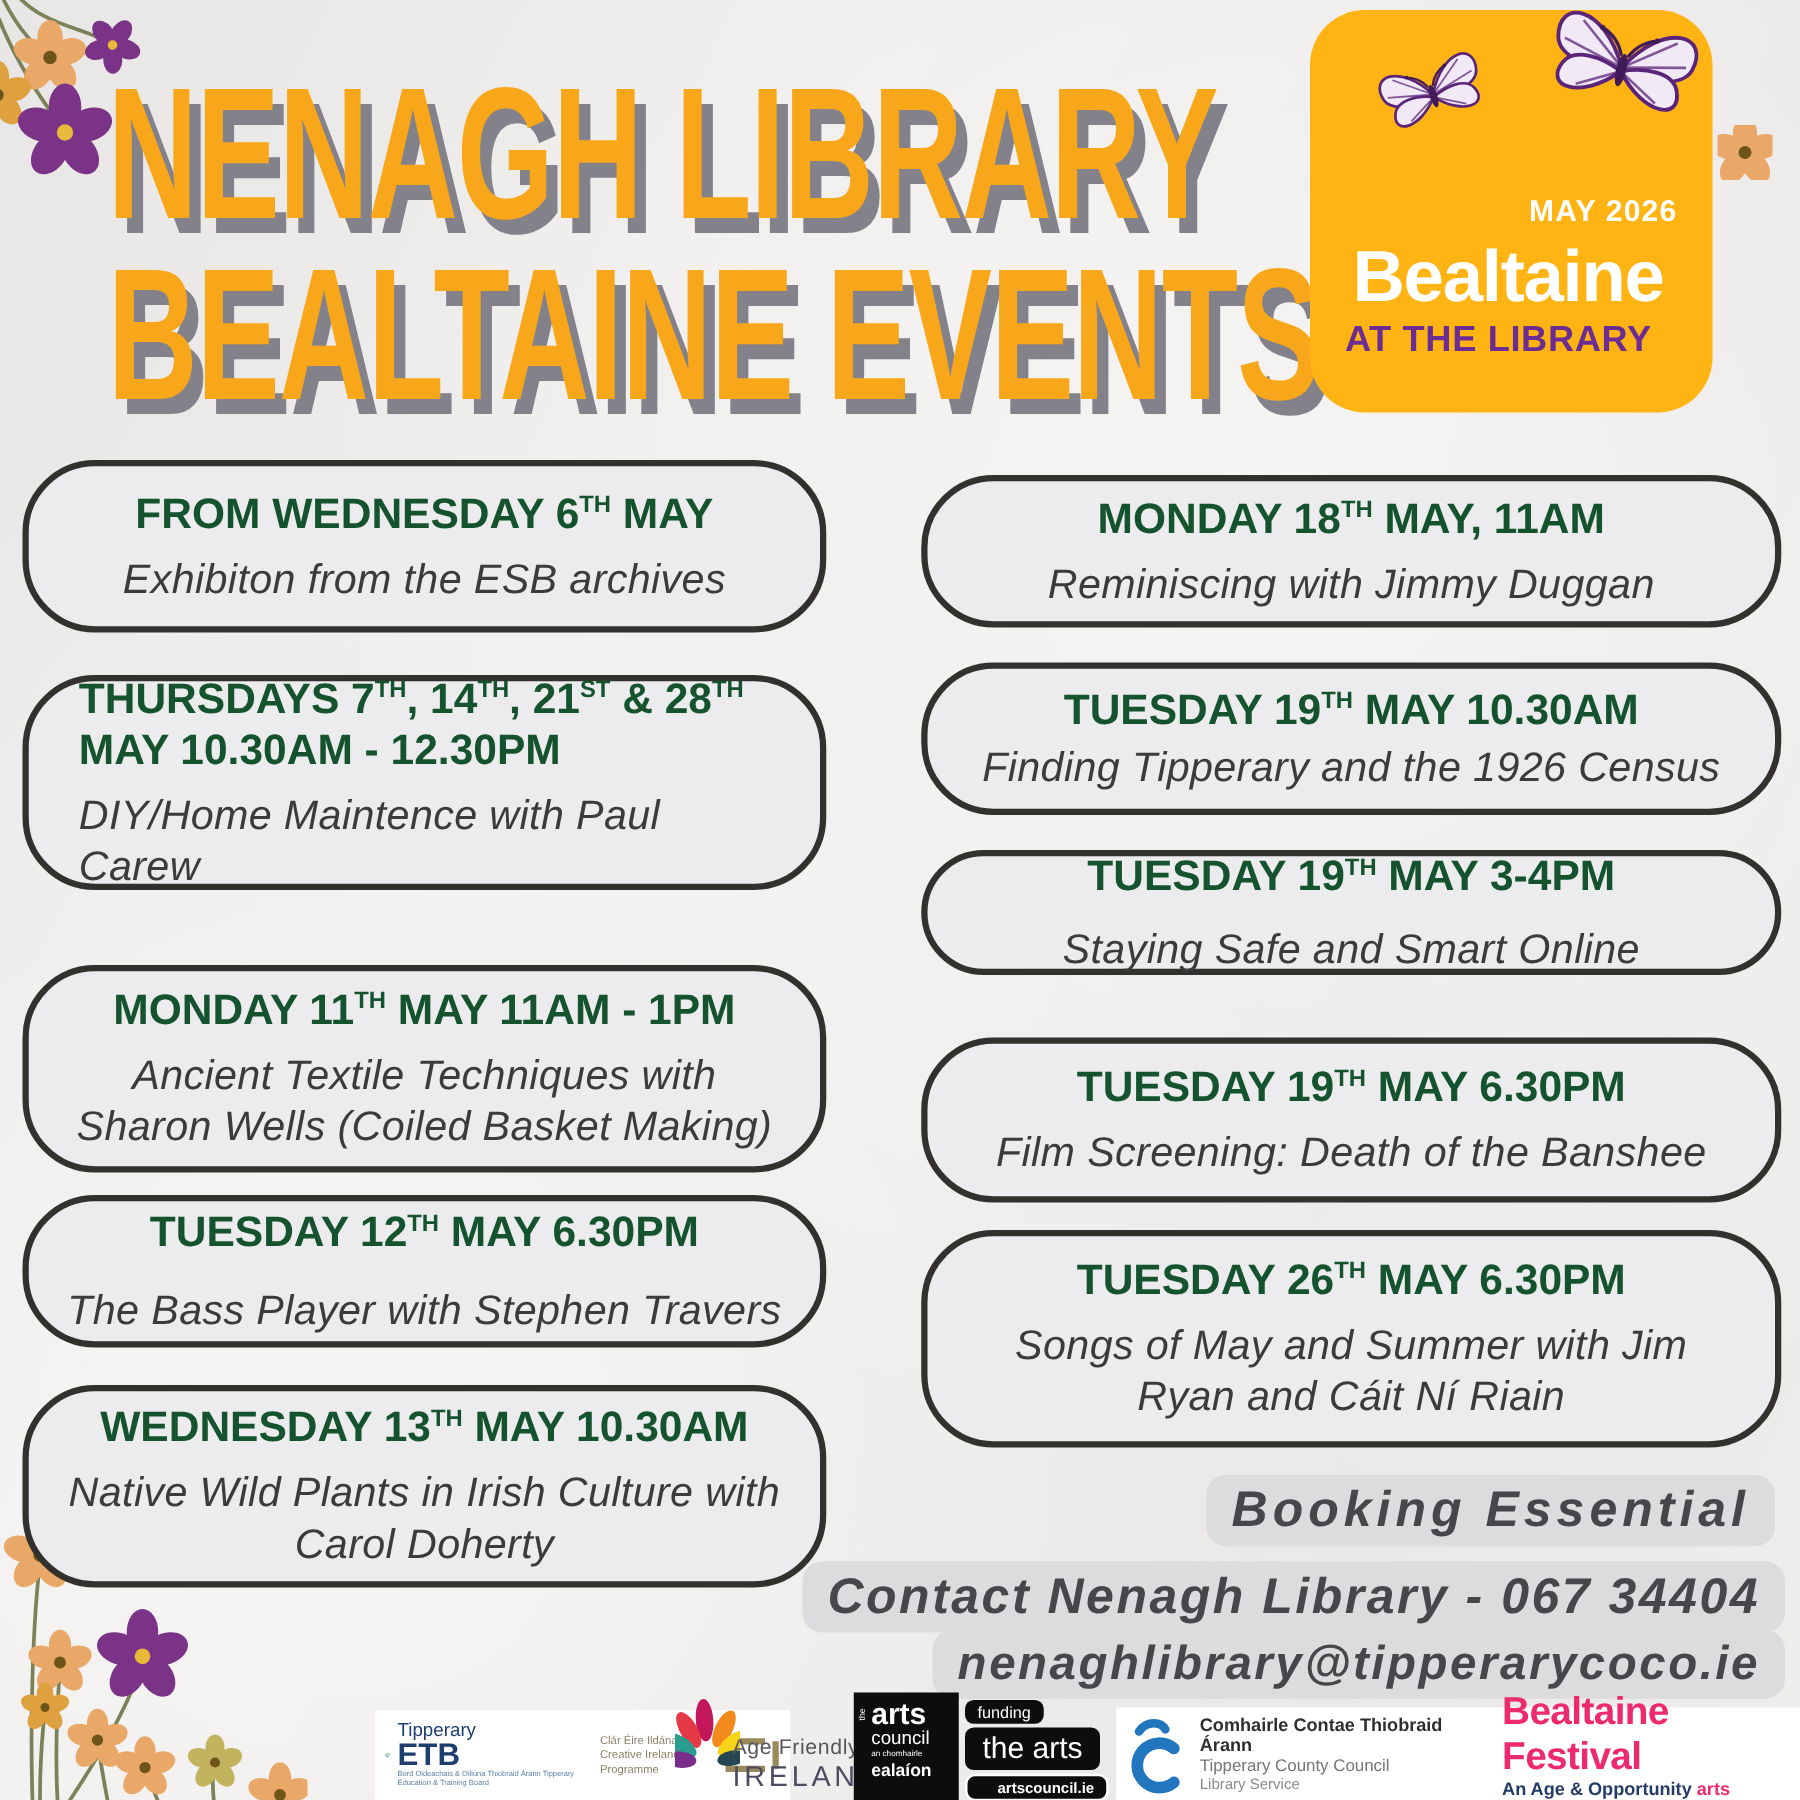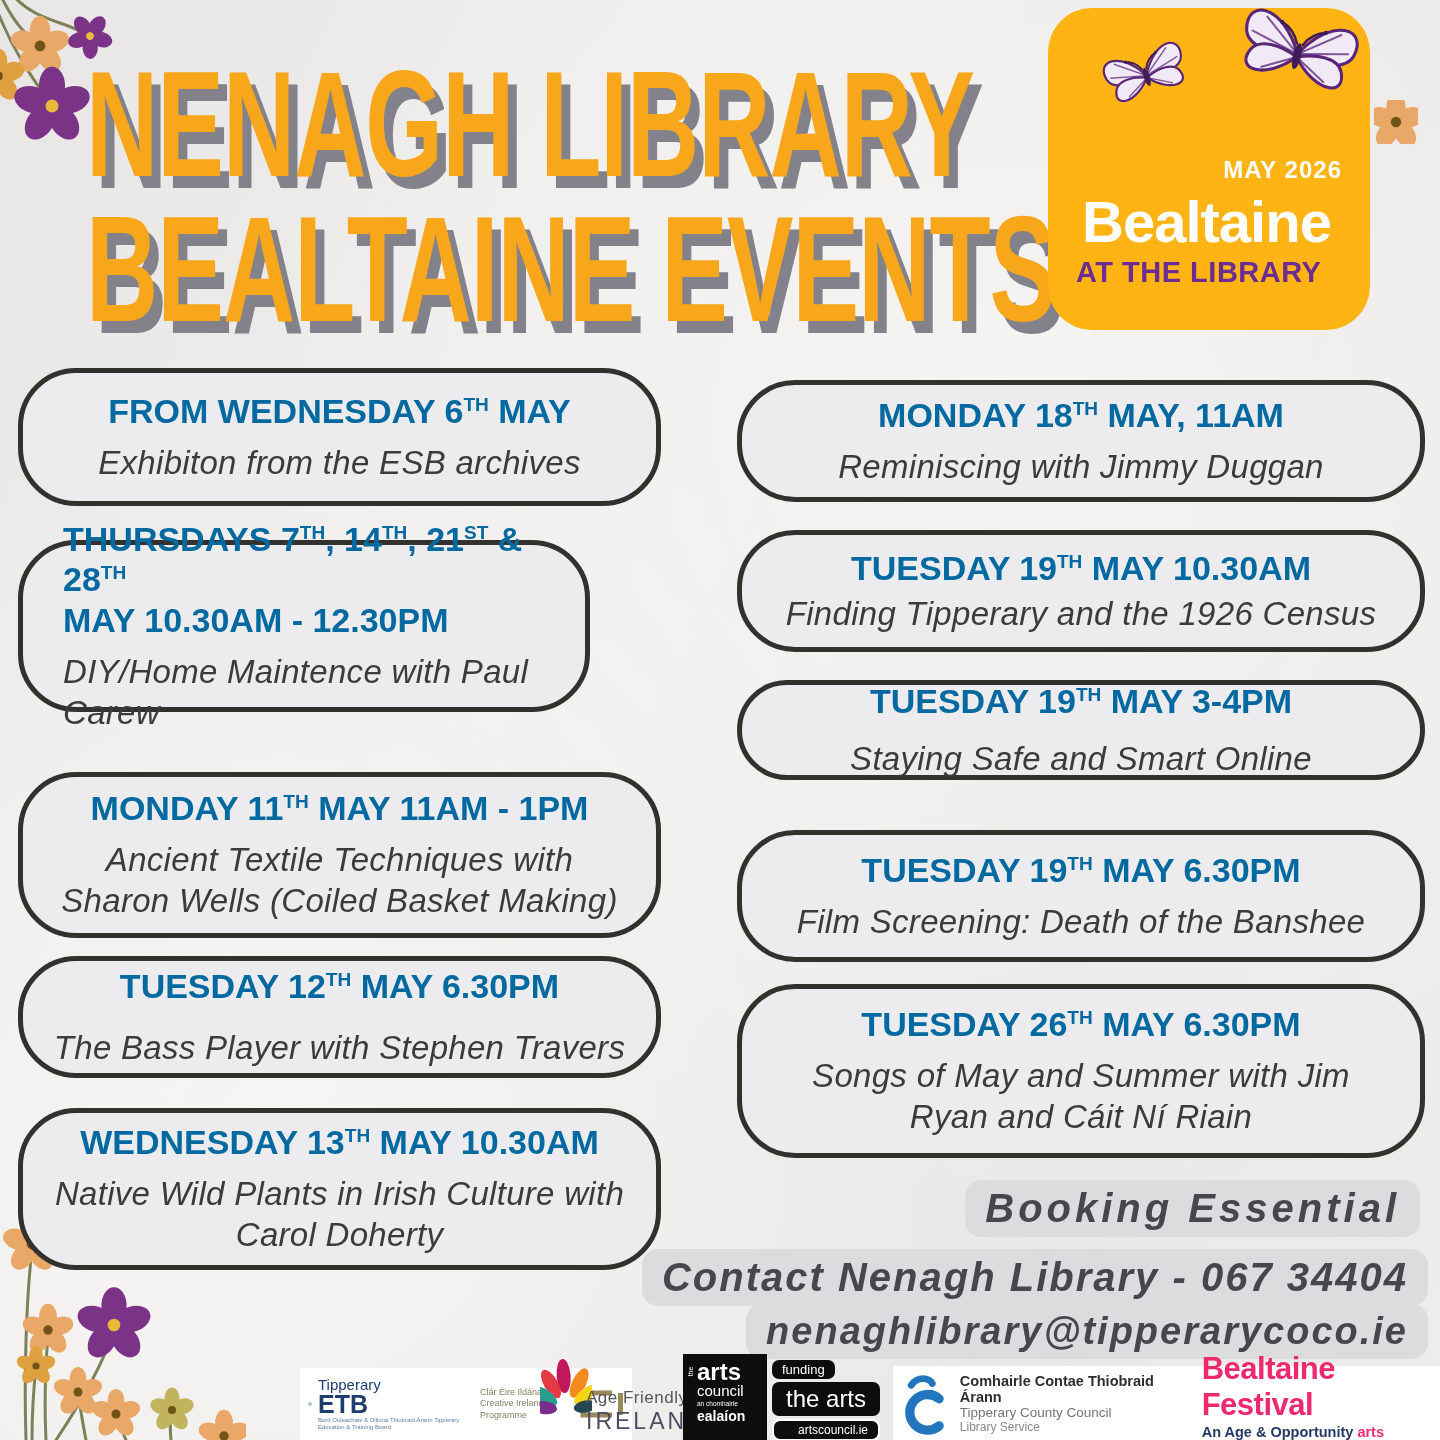--- a/index.html
+++ b/index.html
@@ -36,21 +36,21 @@
   .logo-brand{ position:absolute; left:34px; top:180px; color:#FFFFFF; font-weight:700; font-size:58px; letter-spacing:-1px;text-align:right; }
   .logo-tagline{ position:absolute; left:28px; top:248px; color:#6B2D91; font-weight:700; font-size:29px; letter-spacing:0.5px; }
   
   .card{
     position:absolute;
     background:#ECEBED; border:5px solid #33312E; border-radius:58px;
     display:flex; flex-direction:column; justify-content:center; align-items:center;
     gap:10px; padding:12px 30px; text-align:center;
   }
   .card-header{
-    color:#0369a1; font-weight:700; font-size:34px; line-height:1.2;
+    color:#14532d; font-weight:700; font-size:34px; line-height:1.2;
     white-space:pre-line;
   }
   .card-header sup{ font-size:56%; vertical-align:super; font-weight:700; }
   .card-desc{
     color:#3B3B3B; font-style:italic; font-size:33px; line-height:1.25; letter-spacing:0.3px;
   }
   .card.left-align{ align-items:flex-start; text-align:left; padding-left:40px; }
   
   .booking{
     position:absolute; right:12px; top:1180px; width:800px;
@@ -85,21 +85,21 @@
   }
   .ac-the{ position:absolute; left:3px; top:14px; font-size:7px; transform:rotate(-90deg); }
   .ac-arts{ font-size:24px; font-weight:700; line-height:0.9; }
   .ac-council{ font-size:15px; font-weight:300; line-height:1.1; }
   .ac-an{ font-size:6.5px; line-height:1.4; }
   .ac-ealaion{ font-size:14px; font-weight:700; }
   .funding{ position:absolute; left:772px; top:1360px; display:flex; flex-direction:column; align-items:flex-start; gap:3px; }
   .f-box{ background:#0D0D0D; color:#fff; border-radius:7px; padding:2px 10px; }
   .f-funding{ font-size:13px; }
   .f-thearts{ font-size:24px; font-weight:400; padding:3px 14px; }
-  .f-site{ font-size:12px; font-weight:400; border:2px solid #fff; border-radius:8px;padding-left:24px; }
+  .f-site{ font-size:12px; font-weight:700; border:2px solid #fff; border-radius:8px;padding-left:24px; }
   #footer-box-2{ left:893px; top:1366px; width:547px; height:74px; display:flex; align-items:center; }
   .coco{ display:flex; align-items:center; margin-left:8px; }
   .coco-text{ margin-left:8px; }
   .coco-irish{ font-size:14.5px; font-weight:700; color:#2F2F2F; }
   .coco-english{ font-size:13.5px; color:#757575; }
   .coco-service{ font-size:12px; color:#8A8A8A; }
   .festival{ margin-left:16px; }
   .festival-title{ font-size:31px; font-weight:700; color:#EE2A6E; letter-spacing:-0.5px; }
   .festival-sub{ font-size:14.5px; color:#233B66; margin-top:1px; }
   .festival-sub .b{ font-weight:700; }
@@ -232,21 +232,21 @@
     </svg>
     <div class="logo-date">MAY 2026</div>
     <div class="logo-brand">Bealtaine</div>
     <div class="logo-tagline">AT THE LIBRARY</div>
   </div>
 
   <div class="card" style="left:18px; top:368px; width:643px; height:138px;">
     <div class="card-header">FROM WEDNESDAY 6<sup>TH</sup> MAY</div>
     <div class="card-desc">Exhibiton from the ESB archives</div>
   </div>
-  <div class="card left-align" style="left:18px; top:540px; width:572px; height:172px;">
+  <div class="card left-align" style="left:18px; top:540px; width:643px; height:172px;">
     <div class="card-header">THURSDAYS 7<sup>TH</sup>, 14<sup>TH</sup>, 21<sup>ST</sup> &amp; 28<sup>TH</sup>
 MAY 10.30AM - 12.30PM</div>
     <div class="card-desc">DIY/Home Maintence with Paul Carew</div>
   </div>
   <div class="card" style="left:18px; top:772px; width:643px; height:166px;">
     <div class="card-header">MONDAY 11<sup>TH</sup> MAY 11AM - 1PM</div>
     <div class="card-desc">Ancient Textile Techniques with Sharon Wells (Coiled Basket Making)</div>
   </div>
   <div class="card" style="left:18px; top:956px; width:643px; height:122px; gap:20px;">
     <div class="card-header">TUESDAY 12<sup>TH</sup> MAY 6.30PM</div>

